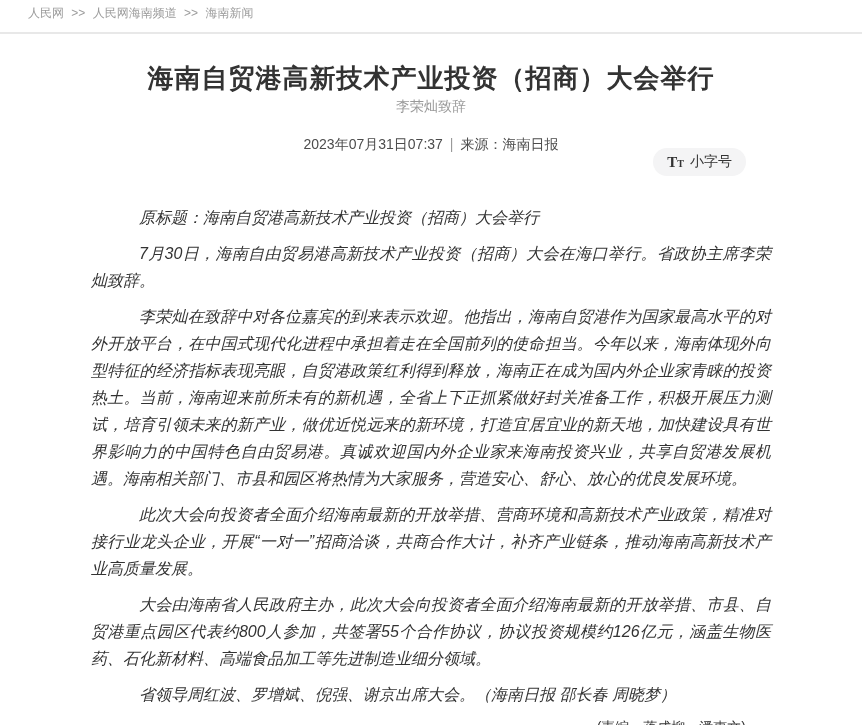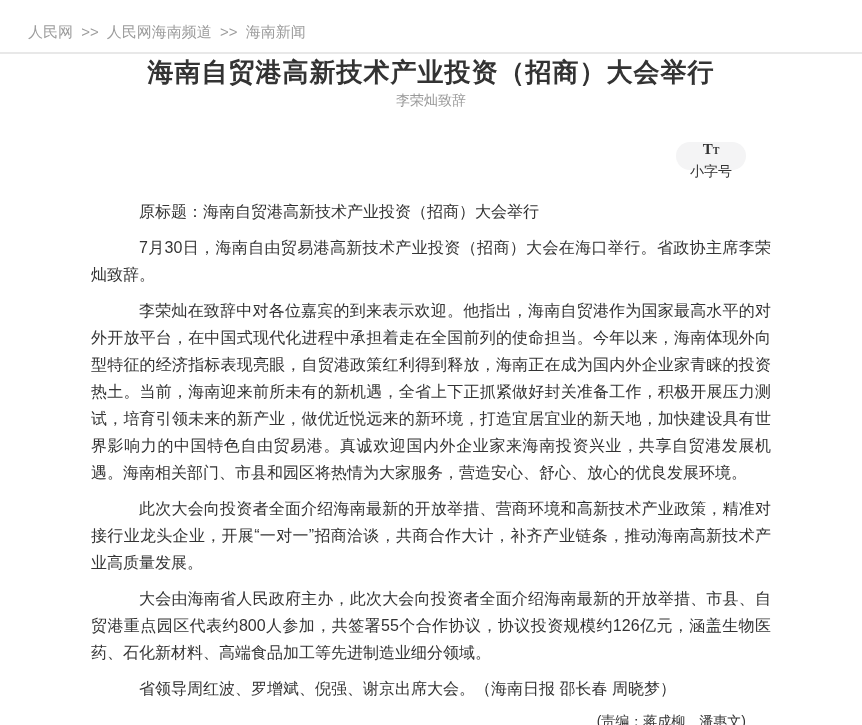--- a/index.html
+++ b/index.html
@@ -3,29 +3,30 @@
 <meta charset="utf-8">
 <style>
   * { margin: 0; padding: 0; box-sizing: border-box; }
   html, body {
     width: 862px; height: 725px;
     background: var(--page-bg, #fff);
     font-family: "Liberation Sans", "DejaVu Sans", sans-serif;
     overflow: hidden;
   }
   .topbar {
-    padding: 23px 28px 10px 28px;
-    font-size: 15px;
+    padding: 5px 28px 10px 28px;
+    font-size: 12px;
     color: var(--breadcrumb-text, #9c9c9c);
     border-bottom: 2px solid var(--divider, #e6e6e6);
   }
   .bc-link { color: var(--breadcrumb-text, #9c9c9c); text-decoration: none; cursor: pointer; }
   .bc-sep { color: var(--breadcrumb-text, #9c9c9c); margin: 0 4px; }
   .content { width: 680px; margin: 0 auto; }
   .article-title {
+    margin-top: 26px;
     text-align: center;
     font-size: 26px;
     line-height: 36px;
     font-weight: 700;
     color: var(--title-text, #333);
     letter-spacing: 1px;
   }
   .article-subtitle {
     margin-top: 0;
     text-align: center;
@@ -54,26 +55,25 @@
     border: none;
     border-radius: 14px;
     background: var(--pill-bg, #f4f4f5);
     color: var(--pill-text, #333);
     font-size: 14px;
     font-family: inherit;
     display: flex;
     align-items: center;
     gap: 6px;
     cursor: pointer;
-    flex-direction: column;
   }
   .pill-icon { font-family: "Liberation Serif", "DejaVu Serif", serif; line-height: 1; }
   .pill-icon .t-big { font-size: 15px; font-weight: 700; }
   .pill-icon .t-small { font-size: 10px; font-weight: 700; }
-  .article-body { margin-top: 24px; }
+  .article-body { margin-top: 24px; font-style: italic; }
   .article-body p {
     font-size: 16px;
     line-height: 27px;
     color: var(--body-text, #333);
     text-indent: 48px;
     margin: 9px 0;
     text-align: justify;
   }
   .editors {
     margin-top: 6px;
@@ -89,20 +89,23 @@
 
 <div class="topbar"><a class="bc-link">人民网</a><span class="bc-sep"> &gt;&gt; </span><a class="bc-link">人民网海南频道</a><span class="bc-sep"> &gt;&gt; </span><a class="bc-link">海南新闻</a></div>
 
 <div class="content">
 
   <h1 class="article-title">海南自贸港高新技术产业投资（招商）大会举行</h1>
 
   <div class="article-subtitle">李荣灿致辞</div>
 
   <div class="meta">
+    <div class="meta-date">
+      <span>2023年07月31日07:37</span><span class="meta-sep">|</span><span>来源：</span><span>海南日报</span>
+    </div>
     <button class="font-pill">
       <span class="pill-icon"><span class="t-big">T</span><span class="t-small">T</span></span>
       <span>小字号</span>
     </button>
   </div>
 
   <div class="article-body">
     <p>原标题：海南自贸港高新技术产业投资（招商）大会举行</p>
     <div id="article-paragraphs">
         <p>7月30日，海南自由贸易港高新技术产业投资（招商）大会在海口举行。省政协主席李荣灿致辞。</p>

